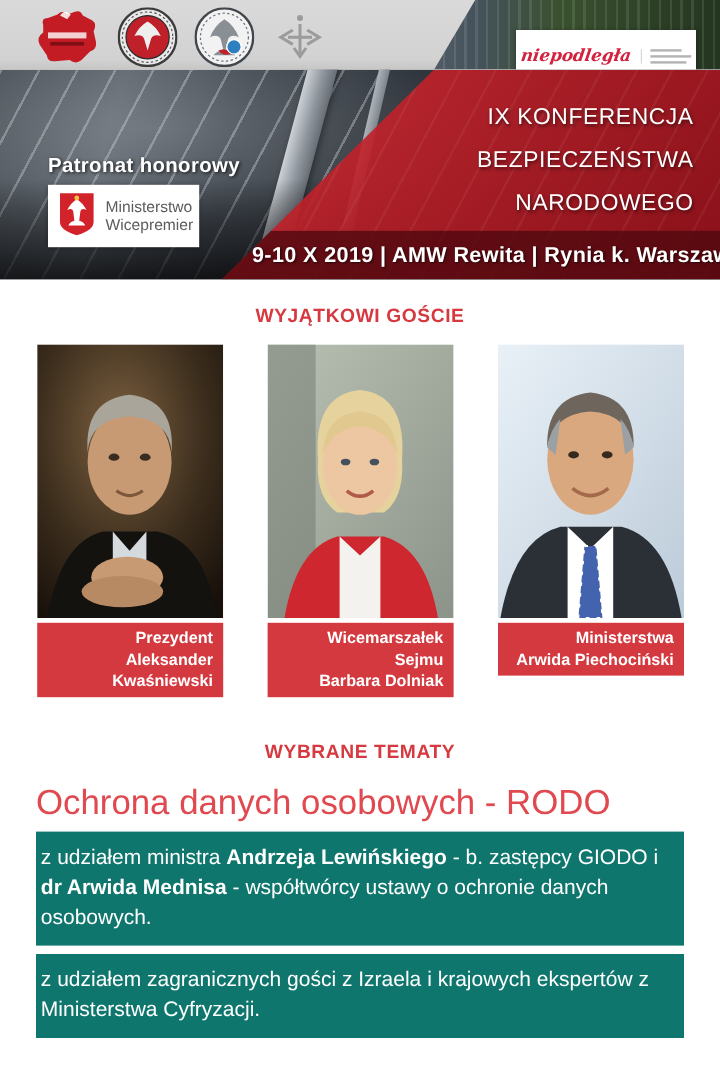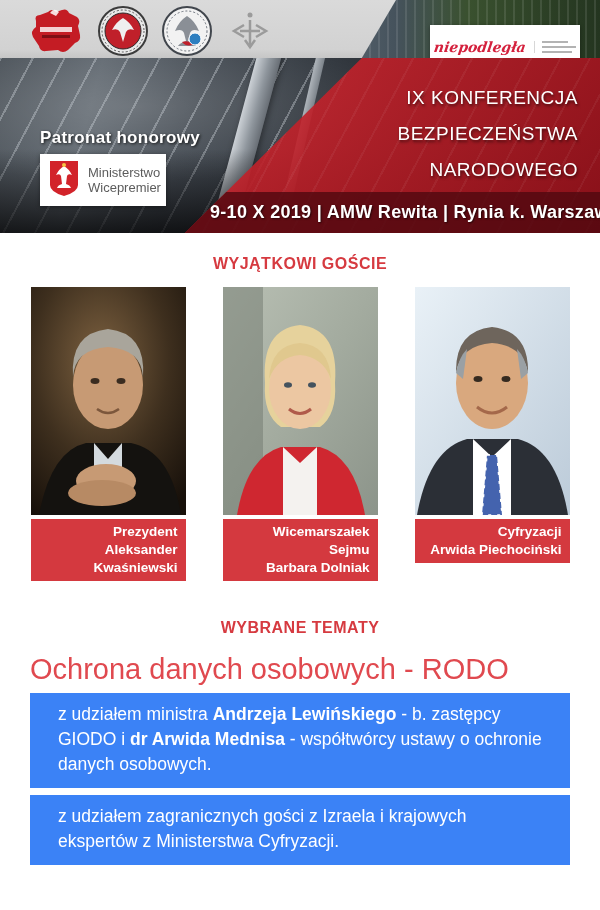--- a/index.html
+++ b/index.html
@@ -75,21 +75,21 @@
 
   .guests { display:flex; justify-content:center; gap:37px; margin-top:14px; }
   .guest { width:155px; display:flex; flex-direction:column; }
   .guest-photo { width:155px; height:228px; display:block; }
   .guest-caption { margin-top:4px; background:#d4393f; color:#fff; min-height:40px;
     padding:4px 8px; text-align:right; font-size:13.5px; font-weight:600; line-height:1.33;
     display:flex; flex-direction:column; justify-content:center; }
 
   .topic { margin:0 30px; }
   .topic-title { color:#e0494f; font-size:29px; font-weight:400; margin-top:16px; }
-  .topic-box { margin-top:7px; background:#3b82f6; color:#fff; padding:9px 28px 11px;
+  .topic-box { margin-top:7px; background:#0f766e; color:#fff; padding:9px 4px 11px;
     font-size:17.5px; line-height:25px; }
   .topic-box b { font-weight:700; }
   .topic-cyber .topic-title { margin-top:21px; }
 </style>
 </head>
 <body>
 
 <div class="poster">
 
   <header class="logo-bar">
@@ -251,21 +251,21 @@
           <path d="M72 168 L82 168 L87 228 L67 228 Z" fill="none" stroke="#fff" stroke-width="1.5" stroke-dasharray="3 6"></path>
           <ellipse cx="77" cy="96" rx="36" ry="46" fill="#d9a87e"></ellipse>
           <path d="M41 86 Q40 44 77 40 Q114 44 113 86 Q108 58 77 56 Q46 58 41 86 Z" fill="#6e655c"></path>
           <path d="M41 86 Q44 70 52 62 L48 92 Z" fill="#9aa0a4"></path>
           <path d="M113 86 Q110 70 102 62 L106 92 Z" fill="#9aa0a4"></path>
           <ellipse cx="63" cy="92" rx="4.5" ry="3" fill="#352a20"></ellipse>
           <ellipse cx="91" cy="92" rx="4.5" ry="3" fill="#352a20"></ellipse>
           <path d="M62 120 Q77 132 92 120" stroke="#a4684a" stroke-width="3" fill="none"></path>
         </svg>
         <figcaption class="guest-caption">
-          <span>Cyfryzacji</span>
+          <span>Ministerstwa</span>
           <span>Arwida Piechociński</span>
         </figcaption>
       </figure>
     </div>
 
     <h2 class="section-heading heading-tematy">WYBRANE TEMATY</h2>
 
     <div class="topic topic-rodo">
       <h3 class="topic-title">Ochrona danych osobowych - RODO</h3>
       <p class="topic-box"><span>z udziałem ministra </span><b>Andrzeja Lewińskiego</b><span> - b. zastępcy GIODO i </span><b>dr Arwida Mednisa</b><span> - współtwórcy ustawy o ochronie danych osobowych.</span></p>

